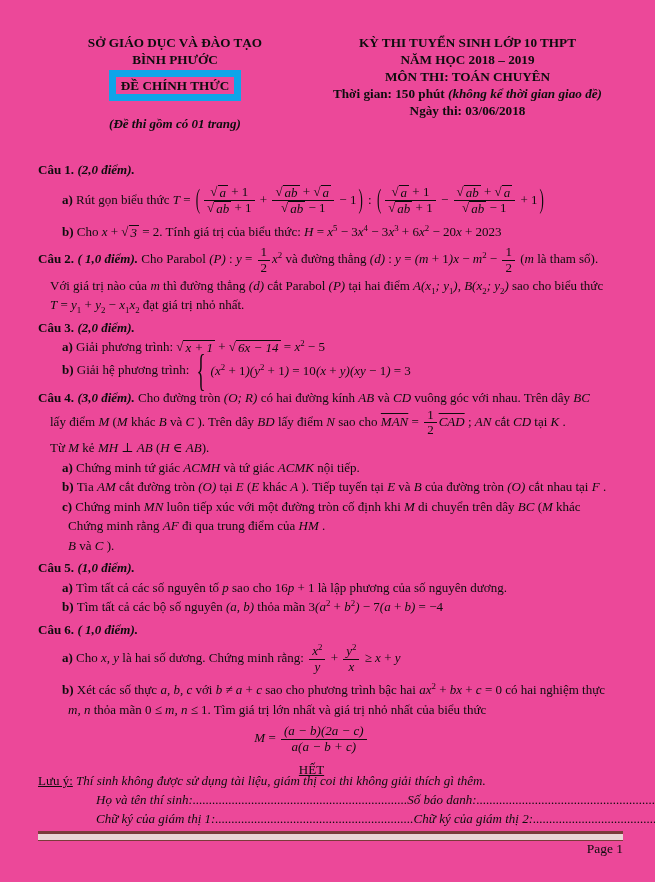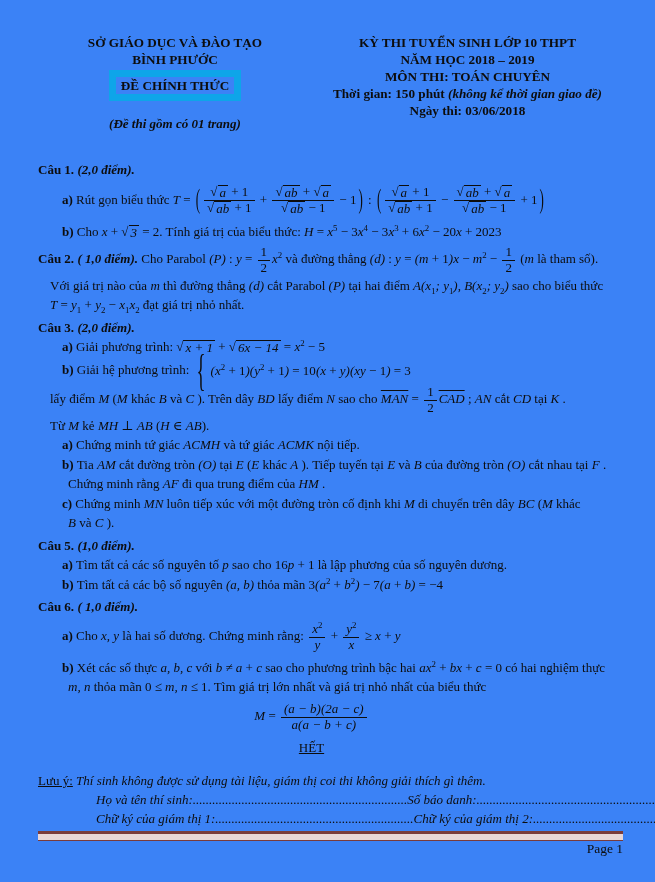--- a/index.html
+++ b/index.html
@@ -1,16 +1,16 @@
 <!DOCTYPE html>
 <html><head>
 <meta charset="utf-8">
 <style>
   html,body{margin:0;padding:0;background:#fff;}
-  .page{position:relative;width:655px;height:882px;background:#3b82f6;overflow:hidden;
+  .page{position:relative;width:655px;height:882px;background:#ec4899;overflow:hidden;
         font-family:"Liberation Serif","DejaVu Serif",serif;font-size:13px;color:#0d0d0d;}
   
   .hdr{display:flex;padding:34px 28px 0 42px;}
   .hdr-left{width:266px;text-align:center;}
   .hdr-right{flex:1;text-align:center;}
   .hl{font-weight:bold;line-height:17px;font-size:13.2px;}
   .stampwrap{margin-top:2px;}
   .box{display:inline-block;border:7px solid #0ea5e9;padding:0 5px;font-weight:bold;font-size:13.2px;line-height:17px;}
   .hnote{font-weight:bold;font-style:italic;margin-top:15px;font-size:13px;}
   
@@ -137,29 +137,30 @@
           <span class="rad">√</span>
           <span class="rv">6x − 14</span>
         </span><span> = </span><span class="mi">x</span><span class="sup">2</span><span> − 5</span></div>
       <div class="ln s"><span class="rb">b) </span><span>Giải hệ phương trình: </span><span class="sys">
           <span class="sysbrace">{</span>
           <span class="syseqs">
             <span class="syseq"><span class="mi">(x</span><span class="sup">2</span><span> + 1</span><span class="mi">)(y</span><span class="sup">2</span><span> + 1</span><span class="mi">)</span><span> = 10</span></span>
             <span class="syseq"><span class="mi">(x</span><span> + </span><span class="mi">y)(xy</span><span> − 1</span><span class="mi">)</span><span> = 3</span></span>
           </span>
         </span></div>
+      <div class="ln q"><span class="rb">Câu 4. </span><span class="rbi">(3,0 điểm). </span><span>Cho đường tròn </span><span class="mi">(O; R)</span><span> có hai đường kính </span><span class="mi">AB</span><span> và </span><span class="mi">CD</span><span> vuông góc với nhau. Trên dây </span><span class="mi">BC</span></div>
       <div class="ln c"><span>lấy điểm </span><span class="mi">M</span><span> (</span><span class="mi">M</span><span> khác </span><span class="mi">B</span><span> và </span><span class="mi">C</span><span> ). Trên dây </span><span class="mi">BD</span><span> lấy điểm </span><span class="mi">N</span><span> sao cho </span><span class="mi rol">MAN</span><span> = </span><span class="frac">
           <span class="fn"><span>1</span></span>
           <span class="fd"><span>2</span></span>
         </span><span class="mi rol">CAD</span><span> ;  </span><span class="mi">AN</span><span> cắt </span><span class="mi">CD</span><span> tại </span><span class="mi">K</span><span> .</span></div>
       <div class="ln c"><span>Từ </span><span class="mi">M</span><span> kẻ </span><span class="mi">MH</span><span> ⊥ </span><span class="mi">AB</span><span> (</span><span class="mi">H</span><span> ∈ </span><span class="mi">AB</span><span>).</span></div>
       <div class="ln s"><span class="rb">a) </span><span>Chứng minh tứ giác </span><span class="mi">ACMH</span><span> và tứ giác </span><span class="mi">ACMK</span><span> nội tiếp.</span></div>
       <div class="ln s"><span class="rb">b) </span><span>Tia </span><span class="mi">AM</span><span> cắt đường tròn </span><span class="mi">(O)</span><span> tại </span><span class="mi">E</span><span> (</span><span class="mi">E</span><span> khác </span><span class="mi">A</span><span> ). Tiếp tuyến tại </span><span class="mi">E</span><span> và </span><span class="mi">B</span><span> của đường tròn </span><span class="mi">(O)</span><span> cắt nhau tại </span><span class="mi">F</span><span> .</span></div>
+      <div class="ln s"><span class="rb">c) </span><span>Chứng minh </span><span class="mi">MN</span><span> luôn tiếp xúc với một đường tròn cố định khi </span><span class="mi">M</span><span> di chuyển trên dây </span><span class="mi">BC</span><span> (</span><span class="mi">M</span><span> khác</span></div>
       <div class="ln c2"><span>Chứng minh rằng </span><span class="mi">AF</span><span> đi qua trung điểm của </span><span class="mi">HM</span><span> .</span></div>
-      <div class="ln s"><span class="rb">c) </span><span>Chứng minh </span><span class="mi">MN</span><span> luôn tiếp xúc với một đường tròn cố định khi </span><span class="mi">M</span><span> di chuyển trên dây </span><span class="mi">BC</span><span> (</span><span class="mi">M</span><span> khác</span></div>
       <div class="ln c2"><span class="mi">B</span><span> và </span><span class="mi">C</span><span> ).</span></div>
       <div class="ln q"><span class="rb">Câu 5. </span><span class="rbi">(1,0 điểm).</span></div>
       <div class="ln s"><span class="rb">a) </span><span>Tìm tất cả các số nguyên tố </span><span class="mi">p</span><span> sao cho 16</span><span class="mi">p</span><span> + 1 là lập phương của số nguyên dương.</span></div>
       <div class="ln s"><span class="rb">b) </span><span>Tìm tất cả các bộ số nguyên </span><span class="mi">(a, b)</span><span> thỏa mãn 3</span><span class="mi">(a</span><span class="sup">2</span><span> + </span><span class="mi">b</span><span class="sup">2</span><span class="mi">)</span><span> − 7</span><span class="mi">(a</span><span> + </span><span class="mi">b)</span><span> = −4</span></div>
       <div class="ln q"><span class="rb">Câu 6. </span><span class="rbi">( 1,0 điểm).</span></div>
       <div class="ln s tall"><span class="rb">a)  </span><span>Cho </span><span class="mi">x, y</span><span> là hai số dương.  Chứng minh rằng: </span><span class="frac">
           <span class="fn"><span class="mi">x</span><span class="sup">2</span></span>
           <span class="fd"><span class="mi">y</span></span>
         </span><span> + </span><span class="frac">
           <span class="fn"><span class="mi">y</span><span class="sup">2</span></span>

